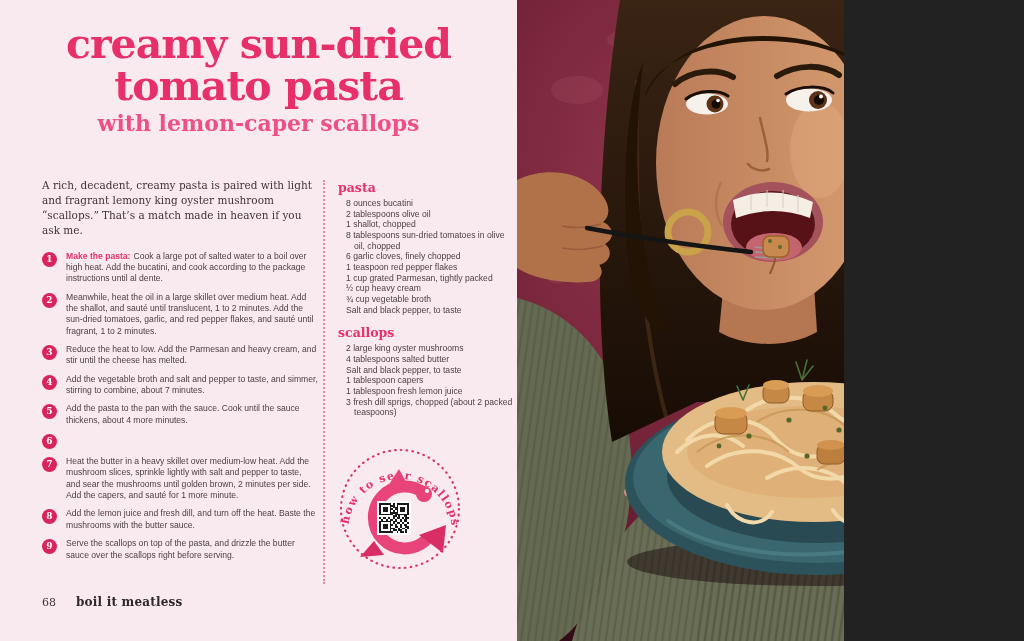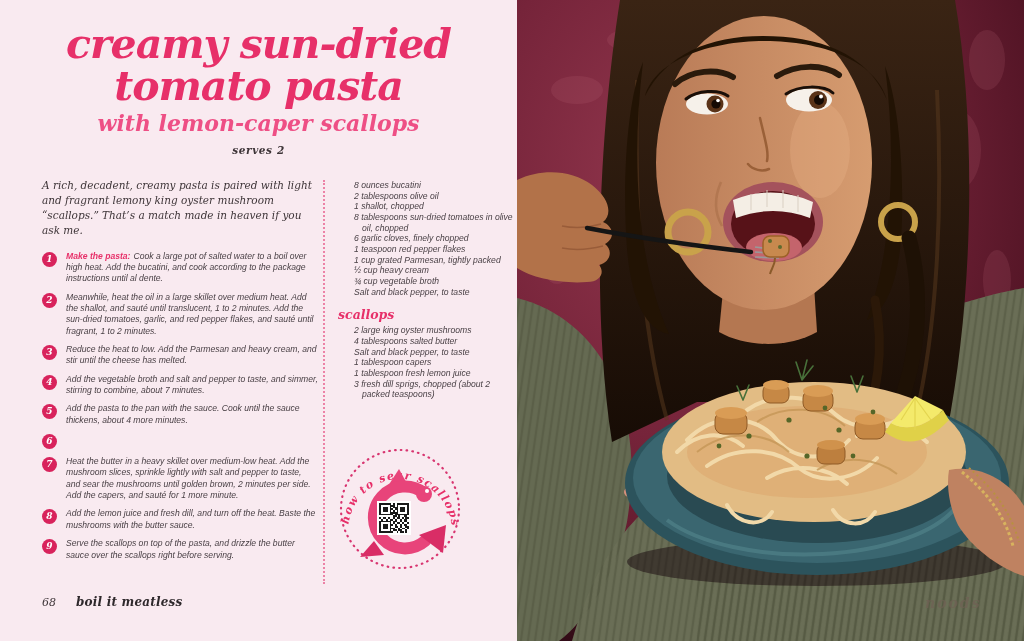--- a/index.html
+++ b/index.html
@@ -1,16 +1,16 @@
 <!DOCTYPE html>
 <html><head>
 <meta charset="utf-8">
 <style>
   html,body{margin:0;padding:0;background:#222;}
-  .spread{position:relative;width:1024px;height:641px;overflow:hidden;background:#a3a3a3;font-family:"Liberation Sans",sans-serif;font-style:italic;}
+  .spread{position:relative;width:844px;height:641px;overflow:hidden;background:#a3a3a3;font-family:"Liberation Sans",sans-serif;}
 
   
   .recipe-page{position:absolute;left:0;top:0;width:517px;height:641px;background:#F9EAF0;}
   .title-block{position:absolute;left:0;top:24px;width:517px;text-align:center;}
   .title-line{font-family:"DejaVu Serif",serif;font-weight:800;color:#E73069;font-size:41px;line-height:1.02;letter-spacing:-1px;}
   .subtitle{font-family:"DejaVu Serif",serif;font-weight:600;color:#EE4F85;font-size:22px;line-height:1.1;margin-top:3px;}
   .serves{font-family:"DejaVu Serif",serif;font-weight:700;color:#3E3538;font-size:10.5px;letter-spacing:.6px;margin-top:9px;}
 
   .content{position:absolute;left:42px;top:178px;width:460px;}
   .intro{font-family:"DejaVu Serif",serif;color:#3E3538;font-size:10.5px;line-height:1.42;width:276px;margin:0 0 13px 0;}
@@ -20,21 +20,21 @@
   .num{flex:0 0 15px;width:15px;height:15px;border-radius:50%;background:#D8235C;color:#fff;
        font-family:"DejaVu Serif",serif;font-weight:700;font-size:9px;line-height:15px;text-align:center;margin-right:9px;margin-top:1px;}
   .step-text{margin:0;font-size:8.6px;line-height:1.32;color:#4A4146;}
   .lead{color:#E73069;font-weight:700;}
   .lead:not(:empty){margin-right:3px;}
 
   .divider{position:absolute;left:281px;top:2px;height:404px;border-left:2px dotted #EC82A6;}
 
   .ingredients{position:absolute;left:296px;top:2px;width:176px;}
   .ing-header{font-family:"DejaVu Serif",serif;font-weight:800;color:#E73069;font-size:12.5px;margin:0 0 3px 0;}
-  .ing-list{list-style:none;margin:0 0 10px 16px;padding:0;}
+  .ing-list{list-style:none;margin:0 0 10px 8px;padding:0;}
   .ing-list li{font-size:8.6px;line-height:1.24;color:#4A4146;padding-left:8px;text-indent:-8px;}
 
   .badge{position:absolute;left:336px;top:443px;width:128px;height:132px;}
   .qr{position:absolute;left:377px;top:501px;width:34px;height:34px;background:#fff;padding:2px;box-sizing:border-box;
       display:grid;grid-template-rows:repeat(17,1fr);grid-template-columns:repeat(17,1fr);}
   .qr div{background:#1A1A1A;}
 
   .page-footer{position:absolute;left:42px;top:595px;display:flex;align-items:baseline;}
   .page-num{font-family:"DejaVu Serif",serif;font-size:11px;color:#3E3538;margin-right:20px;}
   .footer-section{font-family:"DejaVu Serif",serif;font-weight:800;font-size:12px;color:#2E282B;letter-spacing:.2px;}
@@ -47,21 +47,20 @@
 <body>
 
 <div class="spread">
 
   <div class="recipe-page">
 
     <div class="title-block">
       <div class="title-line">creamy sun-dried</div>
       <div class="title-line">tomato pasta</div>
       <div class="subtitle">with lemon-caper scallops</div>
-      <div class="serves">serves 2</div>
     </div>
 
     <div class="content">
       <p class="intro">A rich, decadent, creamy pasta is paired with light and fragrant lemony king oyster mushroom “scallops.” That’s a match made in heaven if you ask me.</p>
 
       <ol class="steps">
         <li class="step">
             <span class="num">1</span>
             <p class="step-text"><b class="lead">Make the pasta:</b><span>Cook a large pot of salted water to a boil over high heat. Add the bucatini, and cook according to the package instructions until al dente.</span></p>
           </li>
@@ -95,20 +94,21 @@
         <li class="step">
             <span class="num">9</span>
             <p class="step-text"><b class="lead"></b><span>Serve the scallops on top of the pasta, and drizzle the butter sauce over the scallops right before serving.</span></p>
           </li>
       </ol>
 
       <div class="divider"></div>
 
       <div class="ingredients">
         <div>
+          <h3 class="ing-header">pasta</h3>
           <ul class="ing-list">
             <li>8 ounces bucatini</li>
             <li>2 tablespoons olive oil</li>
             <li>1 shallot, chopped</li>
             <li>8 tablespoons sun-dried tomatoes in olive oil, chopped</li>
             <li>6 garlic cloves, finely chopped</li>
             <li>1 teaspoon red pepper flakes</li>
             <li>1 cup grated Parmesan, tightly packed</li>
             <li>½ cup heavy cream</li>
             <li>¾ cup vegetable broth</li>

